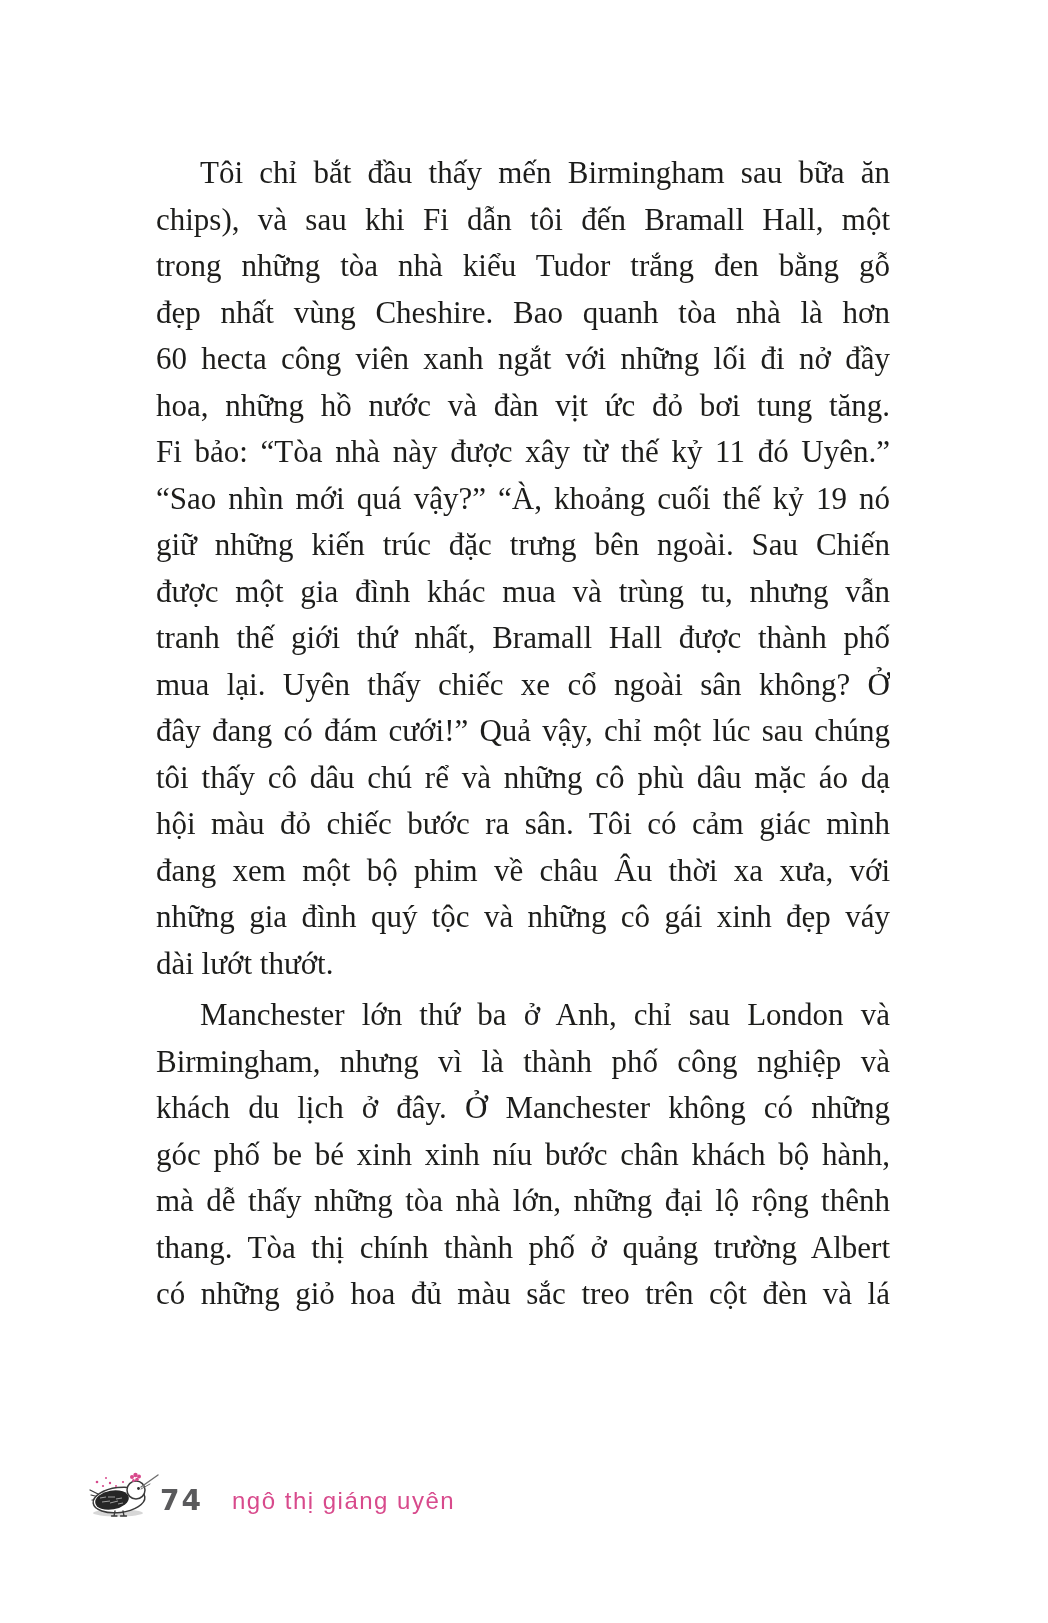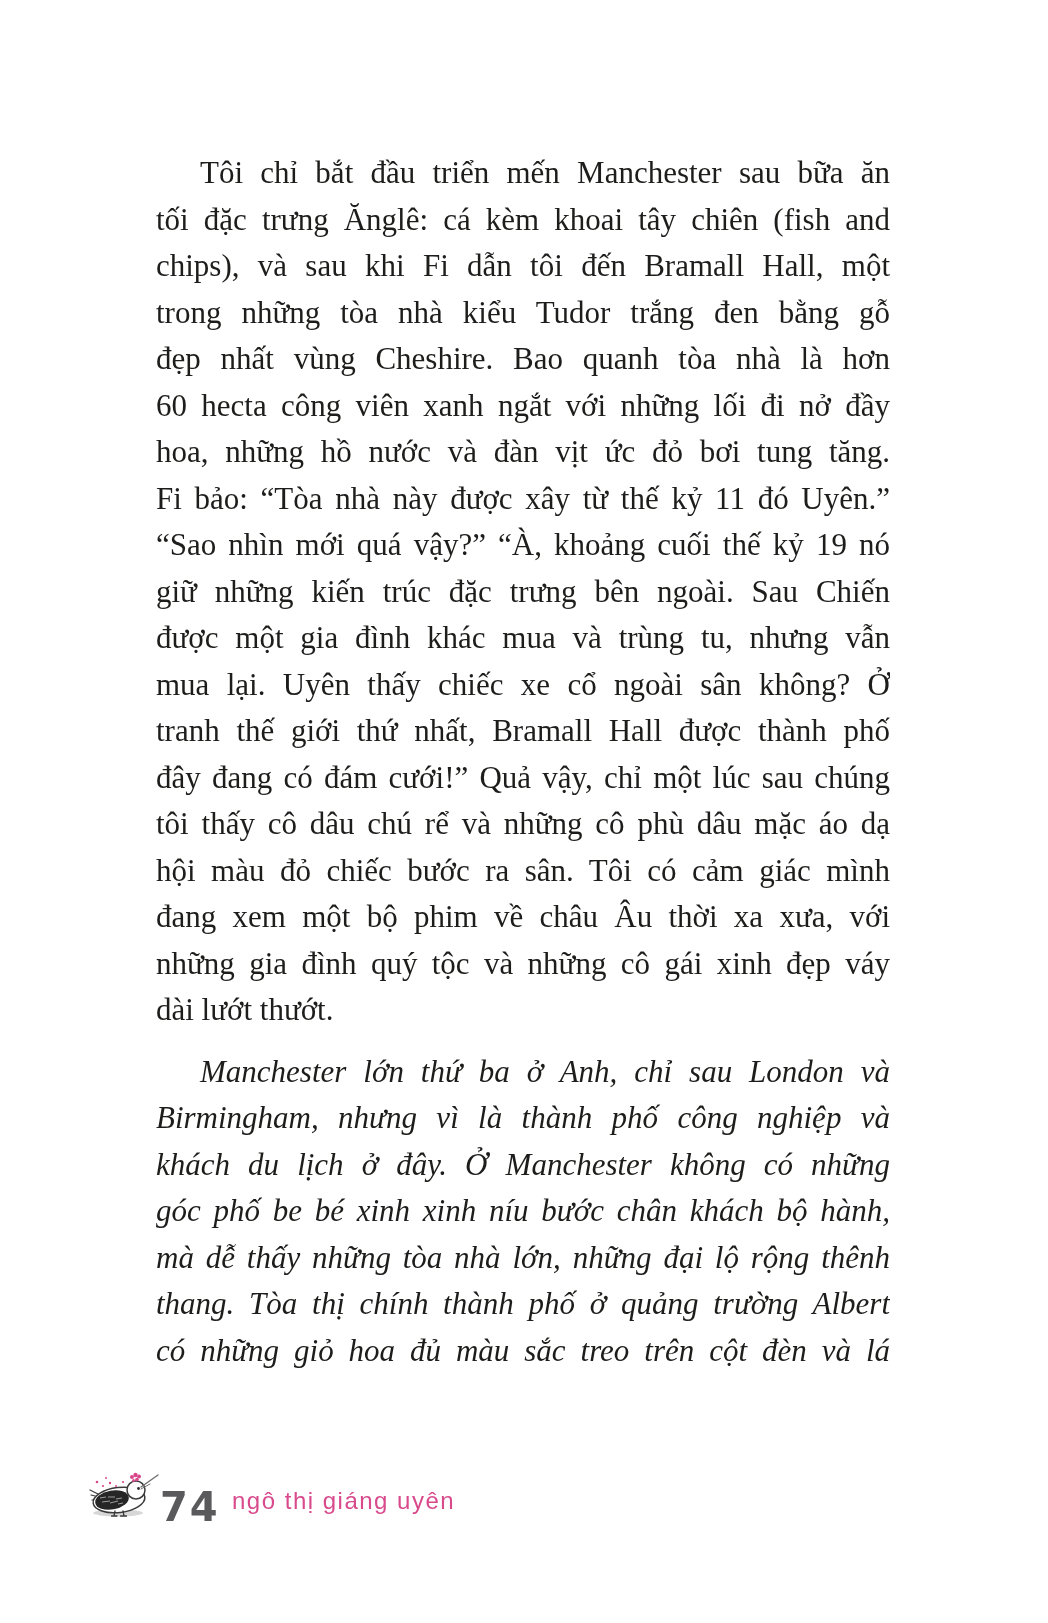--- a/index.html
+++ b/index.html
@@ -15,21 +15,21 @@
   }
   .text-block {
     position:absolute;
     left:156px;
     top:150px;
     width:734px;
     color:#1d1d1b;
     font-size:31px;
   }
   .para { display:block; }
-  .para + .para { margin-top:15px;font-style:italic; }
+  .para + .para { margin-top:5px; }
   .line {
     height:46.5px;
     line-height:46.5px;
     overflow:hidden;
     text-align:justify;
     text-align-last:justify;
     white-space:normal;
   }
   .para .line:first-child { text-indent:44px; }
   .para[data-jl="false"] .line:last-child { text-align-last:left; }
@@ -37,53 +37,52 @@
     position:absolute;
     left:0; top:1460px;
     width:1048px; height:70px;
   }
   .bird { position:absolute; left:88px; top:2px; }
   .page-number {
     position:absolute;
     left:160px; top:24px;
     font-family:"DejaVu Sans","Liberation Sans",sans-serif;
     font-weight:600;
-    font-size:40px;
+    font-size:28px;
     letter-spacing:2px;
     color:#5a5a5c;
   }
   .author {
     position:absolute;
     left:232px; top:27px;
     font-family:Liberation Sans, sans-serif;
     font-size:24px;
     letter-spacing:1.5px;
     color:#d84a8c;
   }
 </style>
 </head>
 <body>
 
 <div class="page">
 
   <div class="text-block">
     <div class="para" data-jl="false">
-        <div class="line">Tôi chỉ bắt đầu triển mến Manchester sau bữa ăn</div>
-        <div class="line">tối đặc trưng Ănglê: cá kèm khoai tây chiên (fish and</div>
+        <div class="line">Tôi chỉ bắt đầu thấy mến Birmingham sau bữa ăn</div>
         <div class="line">chips), và sau khi Fi dẫn tôi đến Bramall Hall, một</div>
         <div class="line">trong những tòa nhà kiểu Tudor trắng đen bằng gỗ</div>
         <div class="line">đẹp nhất vùng Cheshire. Bao quanh tòa nhà là hơn</div>
         <div class="line">60 hecta công viên xanh ngắt với những lối đi nở đầy</div>
         <div class="line">hoa, những hồ nước và đàn vịt ức đỏ bơi tung tăng.</div>
         <div class="line">Fi bảo: “Tòa nhà này được xây từ thế kỷ 11 đó Uyên.”</div>
         <div class="line">“Sao nhìn mới quá vậy?” “À, khoảng cuối thế kỷ 19 nó</div>
         <div class="line">giữ những kiến trúc đặc trưng bên ngoài. Sau Chiến</div>
         <div class="line">được một gia đình khác mua và trùng tu, nhưng vẫn</div>
+        <div class="line">tranh thế giới thứ nhất, Bramall Hall được thành phố</div>
         <div class="line">mua lại. Uyên thấy chiếc xe cổ ngoài sân không? Ở</div>
-        <div class="line">tranh thế giới thứ nhất, Bramall Hall được thành phố</div>
         <div class="line">đây đang có đám cưới!” Quả vậy, chỉ một lúc sau chúng</div>
         <div class="line">tôi thấy cô dâu chú rể và những cô phù dâu mặc áo dạ</div>
         <div class="line">hội màu đỏ chiếc bước ra sân. Tôi có cảm giác mình</div>
         <div class="line">đang xem một bộ phim về châu Âu thời xa xưa, với</div>
         <div class="line">những gia đình quý tộc và những cô gái xinh đẹp váy</div>
         <div class="line">dài lướt thướt.</div>
       </div>
     <div class="para" data-jl="true">
         <div class="line">Manchester lớn thứ ba ở Anh, chỉ sau London và</div>
         <div class="line">Birmingham, nhưng vì là thành phố công nghiệp và</div>

